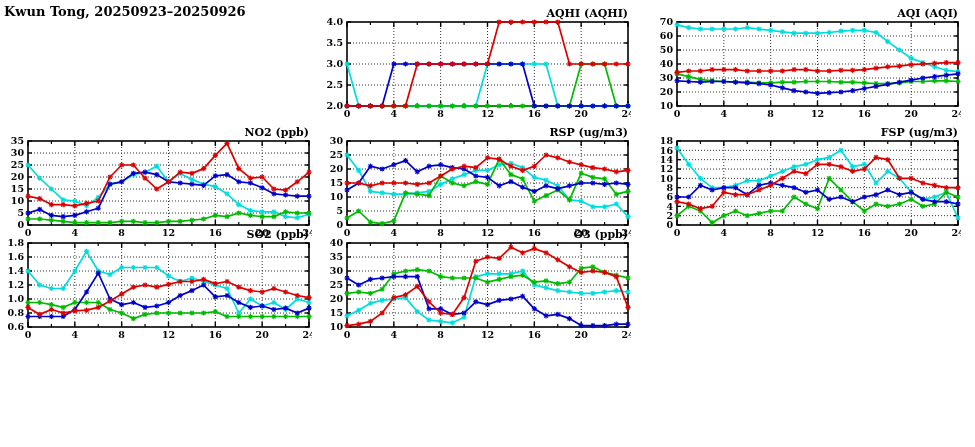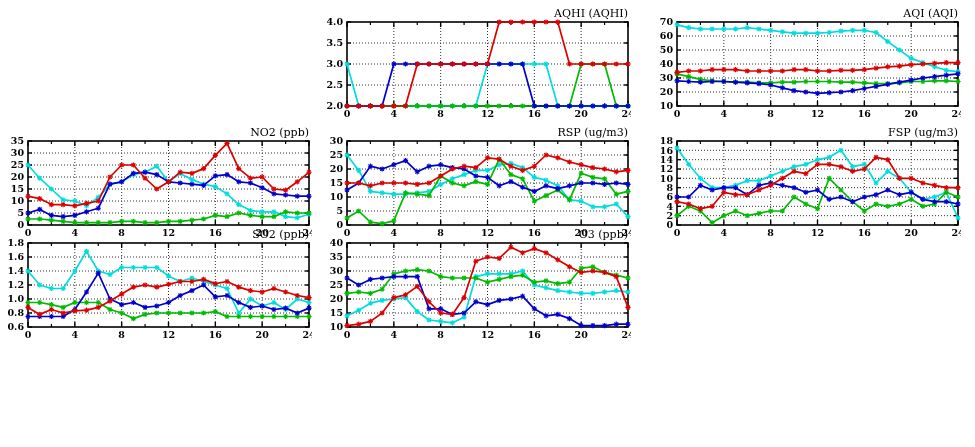--- a/index.html
+++ b/index.html
@@ -2,37 +2,38 @@
 <html><head>
 <meta charset="utf-8">
 <style>
   html,body{margin:0;padding:0;background:#ffffff;}
   body{width:975px;height:447px;position:relative;overflow:hidden;
        font-family:"DejaVu Serif","Liberation Serif",serif;}
   .root{position:absolute;left:0;top:0;width:975px;height:447px;background:#fff;}
   .main-title{position:absolute;left:4px;top:4px;font-size:13px;font-weight:bold;
               color:#000;letter-spacing:0px;white-space:nowrap;}
   .chart{position:absolute;width:308px;height:114px;}
-  .chart .ctitle{position:absolute;top:1px;right:3px;font-size:11px;font-weight:normal;
+  .chart .ctitle{position:absolute;top:1px;right:3px;font-size:11px;font-weight:bold;
                  color:#000;white-space:nowrap;}
   .chart svg{position:absolute;left:0;top:0;}
   
   .pos-aqhi{left:323px;top:6px;}
   .pos-aqi {left:653px;top:6px;}
   .pos-no2 {left:4px;  top:125px;}
   .pos-rsp {left:323px;top:125px;}
   .pos-fsp {left:653px;top:125px;}
   .pos-so2 {left:4px;  top:227px;}
   .pos-o3  {left:323px;top:227px;}
   text{font-family:"DejaVu Serif","Liberation Serif",serif;font-weight:bold;fill:#000;}
 </style>
 </head>
 <body>
 
 <div class="root">
+  <div class="main-title">Kwun Tong, 20250923–20250926</div>
 
   <div class="chart pos-aqhi">
     <svg id="svg-aqhi" width="308" height="114">
         <g>
           <line x1="24" y1="79" x2="305" y2="79" stroke="#333333" stroke-width="1" stroke-dasharray="1 2"></line>
           <line x1="24" y1="58" x2="305" y2="58" stroke="#333333" stroke-width="1" stroke-dasharray="1 2"></line>
           <line x1="24" y1="37" x2="305" y2="37" stroke="#333333" stroke-width="1" stroke-dasharray="1 2"></line>
           <line x1="70.83333333333333" y1="16" x2="70.83333333333333" y2="100" stroke="#333333" stroke-width="1" stroke-dasharray="1 2"></line>
           <line x1="117.66666666666666" y1="16" x2="117.66666666666666" y2="100" stroke="#333333" stroke-width="1" stroke-dasharray="1 2"></line>
           <line x1="164.5" y1="16" x2="164.5" y2="100" stroke="#333333" stroke-width="1" stroke-dasharray="1 2"></line>

